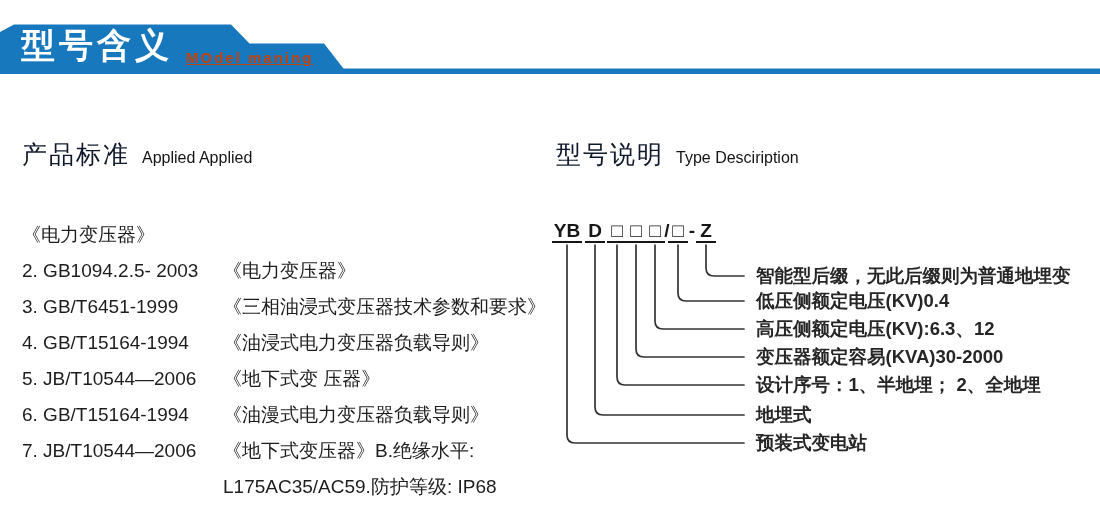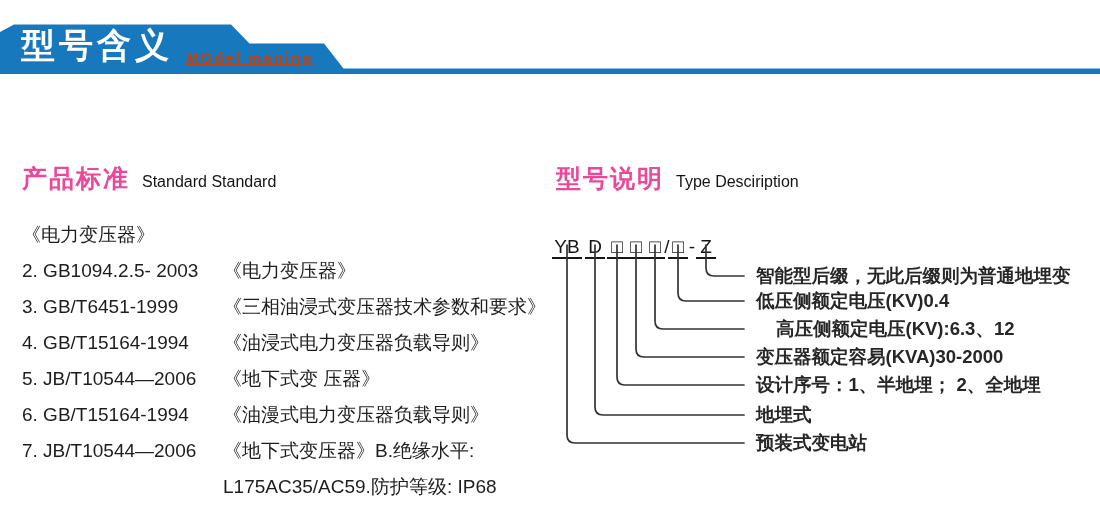--- a/index.html
+++ b/index.html
@@ -45,25 +45,24 @@
 
   
   .section-heading {
     position: absolute;
     display: flex;
     align-items: baseline;
     gap: 12px;
     white-space: nowrap;
   }
   .heading-zh {
-    color: #ec4899;
+    color: #0f172a;
     font-size: 25px;
-    font-weight: bold;
+    font-weight: normal;
     letter-spacing: 2px;
-    margin-top: 24px;
   }
   .heading-en {
     color: #141414;
     font-size: 16px;
   }
   #left-heading  { left: 22px;  top: 138px; }
   #right-heading { left: 556px; top: 138px; }
 
   
   .std-list {
@@ -77,26 +76,26 @@
     font-size: 19px;
     color: #1d1d1d;
     white-space: nowrap;
   }
   .std-code { width: 201px; flex: 0 0 auto; }
   .std-title { flex: 0 0 auto; }
 
   
   .code-part {
     position: absolute;
-    top: 236px;
+    top: 220px;
     height: 21px;
     line-height: 21px;
     text-align: center;
     font-size: 19px;
-    font-weight: normal;
+    font-weight: bold;
     color: #161616;
     white-space: nowrap;
   }
   .code-part.u { border-bottom: 2px solid #161616; }
 
   
   .leader-svg {
     position: absolute;
     left: 0; top: 0;
     pointer-events: none;
@@ -108,40 +107,40 @@
     left: 756px;
     height: 22px;
     line-height: 22px;
     font-size: 18.5px;
     font-weight: bold;
     color: #262626;
     white-space: nowrap;
   }
   #label-0 { top: 265px; }
   #label-1 { top: 290px; }
-  #label-2 { top: 318px; margin-left: 20px; }
+  #label-2 { top: 318px; }
   #label-3 { top: 346px; }
   #label-4 { top: 374px; }
   #label-5 { top: 404px; text-align: right; }
   #label-6 { top: 432px; }
 </style>
 </head>
 <body>
 
 <div>
   <svg class="banner-svg" width="1100" height="80" viewBox="0 0 1100 80">
     <path d="M0 32 L14 24.5 L231 24.5 L249.5 43.5 L324 43.5 L343.5 68.5 L1100 68.5 L1100 74 L0 74 Z" fill="#1878bd"></path>
   </svg>
   <div class="banner-title-zh">型号含义</div>
   <div class="banner-title-en">MOdel maning</div>
 </div>
 
 <div id="left-heading" class="section-heading">
   <span class="heading-zh">产品标准</span>
-  <span class="heading-en">Standard Standard</span>
+  <span class="heading-en">Applied Applied</span>
 </div>
 
 <div id="right-heading" class="section-heading">
   <span class="heading-zh">型号说明</span>
   <span class="heading-en">Type Desciription</span>
 </div>
 
 <div class="std-list">
   <div class="std-row">
     <span class="std-title">《电力变压器》</span>

